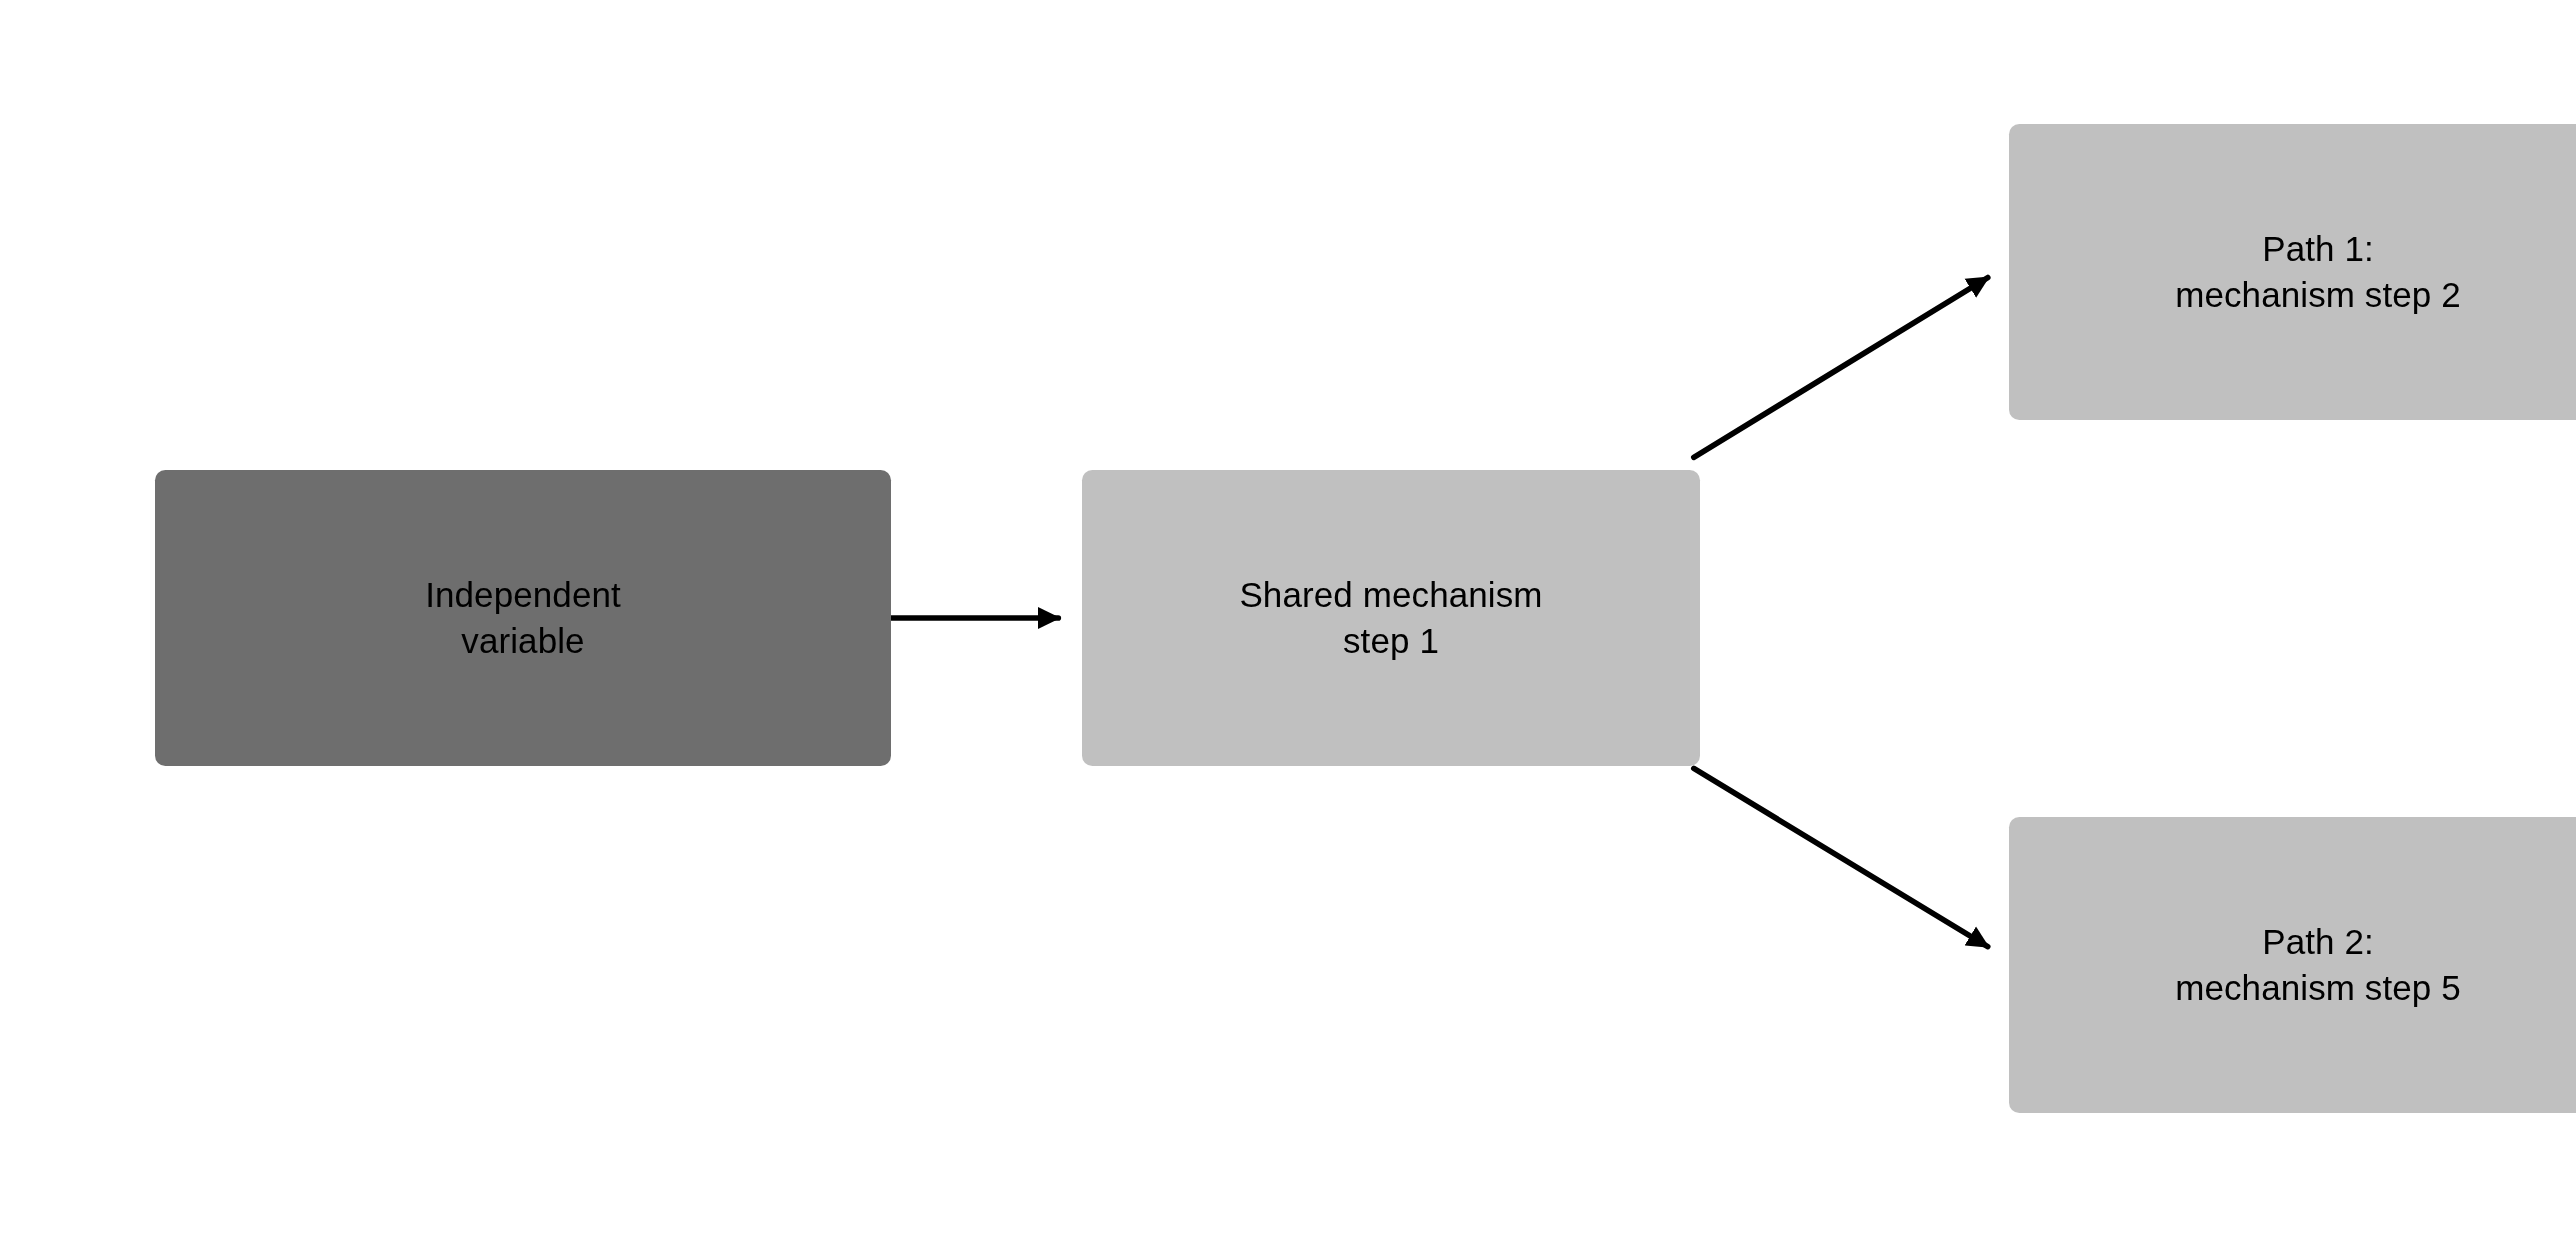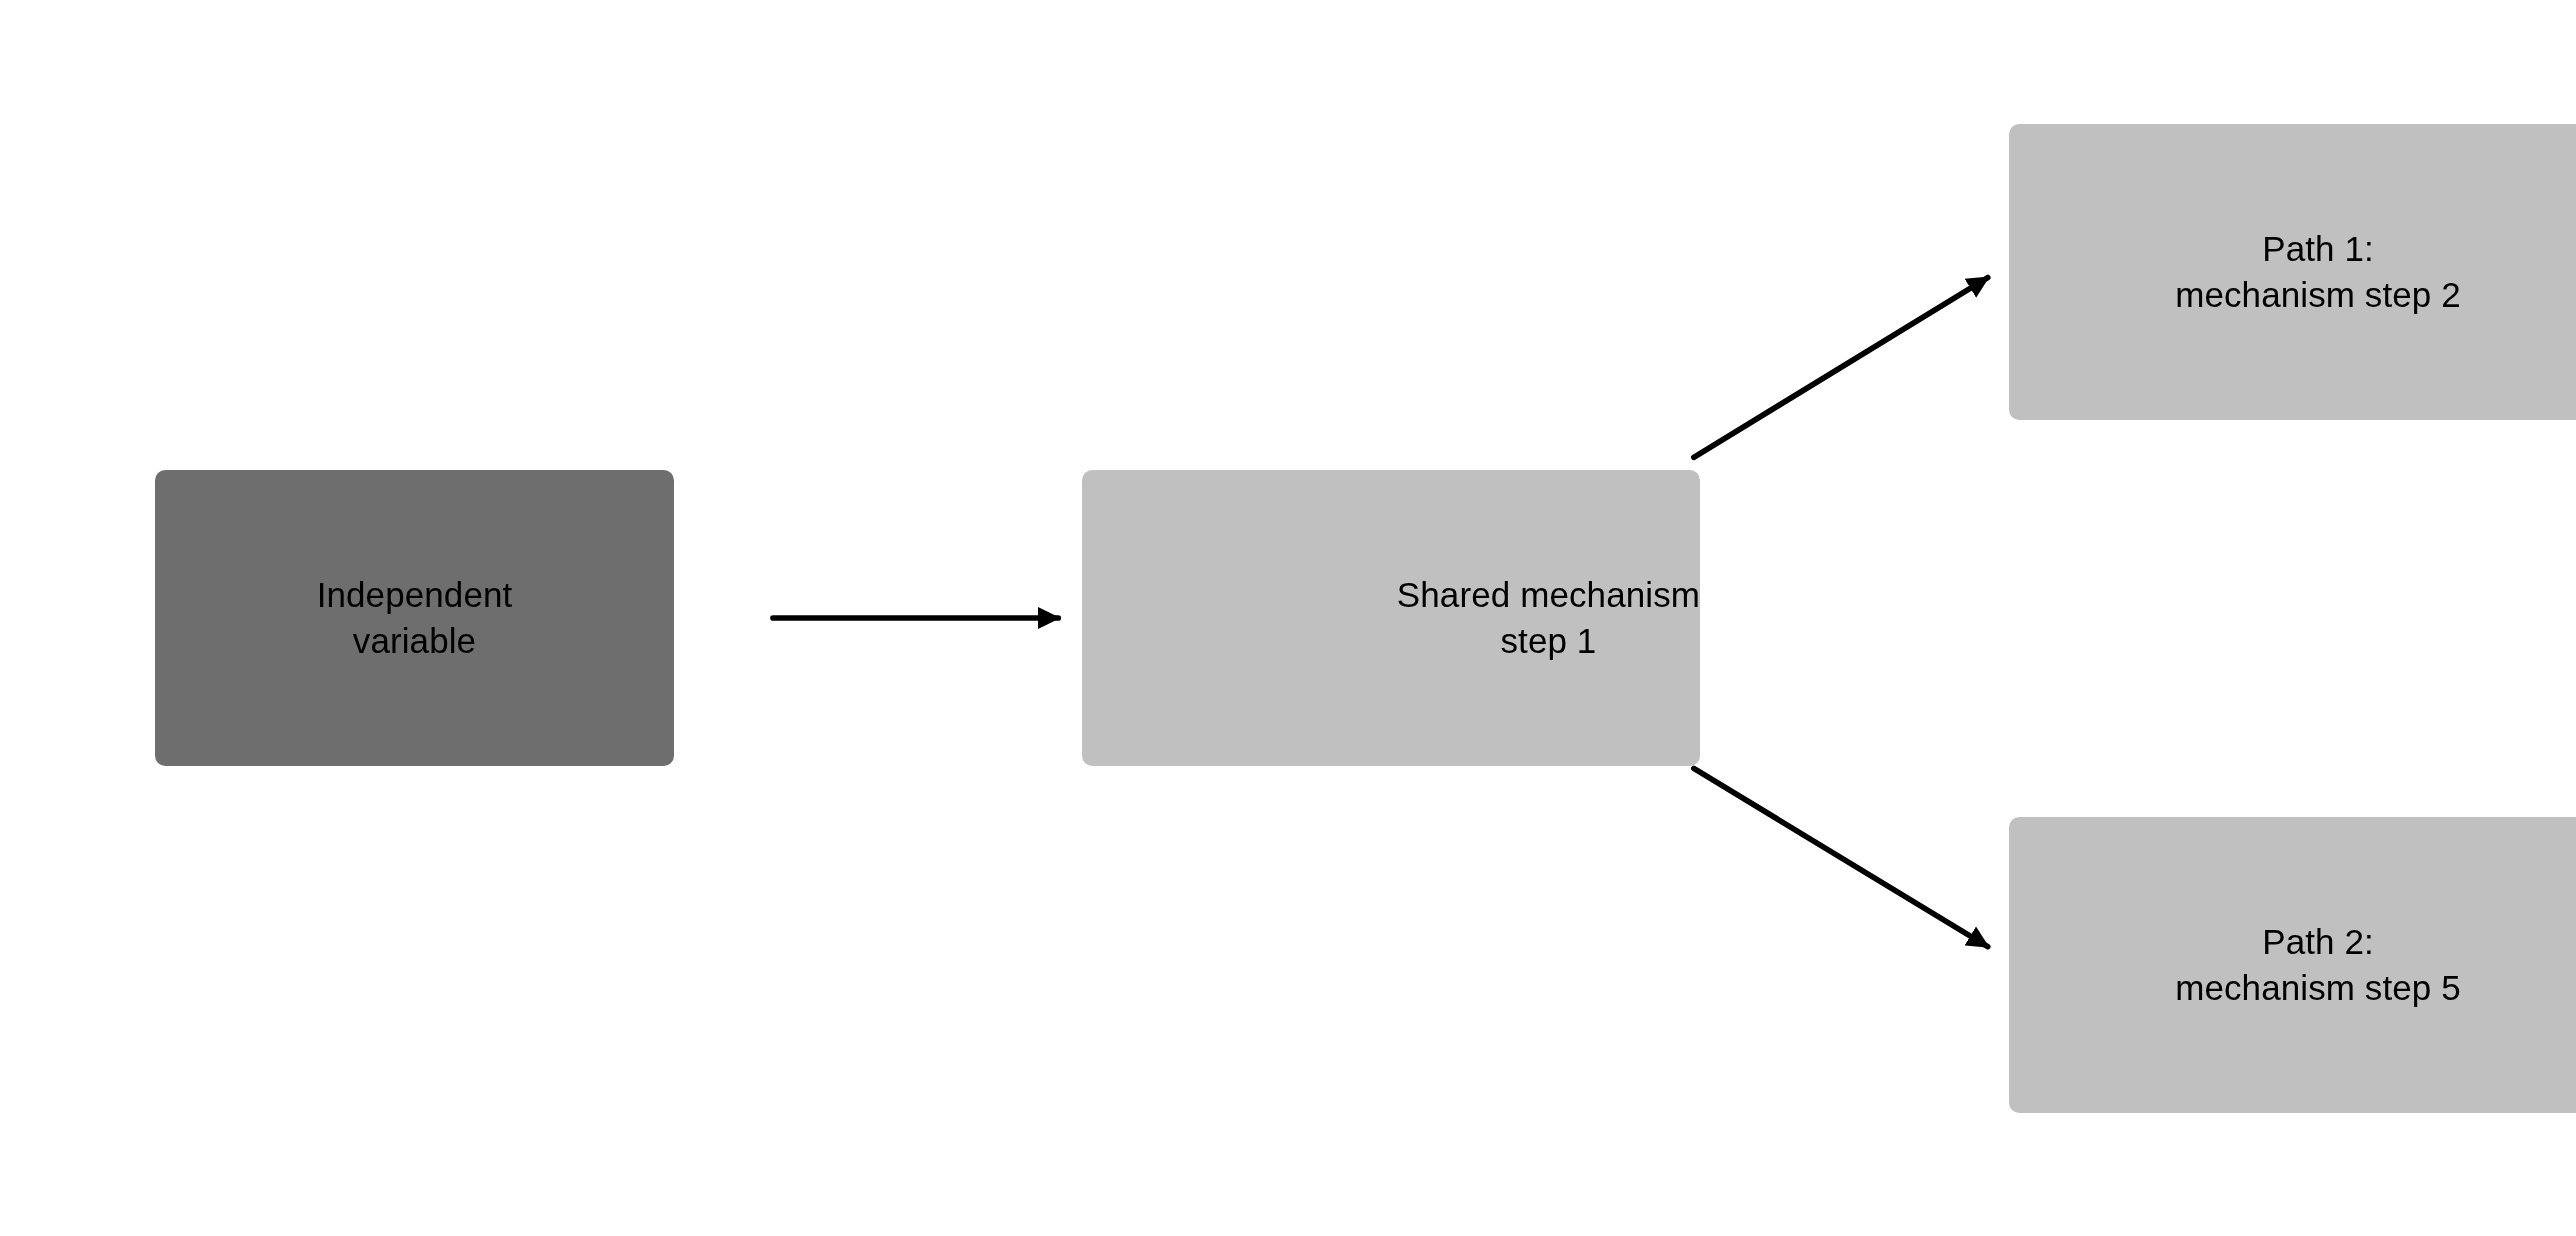--- a/index.html
+++ b/index.html
@@ -65,26 +65,26 @@
       </marker>
     </defs>
 
     <line class="edge-line" marker-end="url(#arrowhead)" x1="1500" y1="1200" x2="2054" y2="1200" style="stroke: rgb(0, 0, 0);"></line>
     <line class="edge-line" marker-end="url(#arrowhead)" x1="3288" y1="888" x2="3858.7553982865666" y2="538.997108916575" style="stroke: rgb(0, 0, 0);"></line>
     <line class="edge-line" marker-end="url(#arrowhead)" x1="3288" y1="1492" x2="3858.6695626697415" y2="1838.1438330947612" style="stroke: rgb(0, 0, 0);"></line>
     <line class="edge-line" marker-end="url(#arrowhead)" x1="5092" y1="525" x2="5662.755398286567" y2="874.002891083425" style="stroke: rgb(0, 0, 0);"></line>
     <line class="edge-line" marker-end="url(#arrowhead)" x1="5092" y1="1872" x2="5662.726771954639" y2="1523.9502308735646" style="stroke: rgb(0, 0, 0);"></line>
   </svg>
 
-  <div class="node" style="left: 155px; top: 470px; width: 519px; height: 296px; background: rgb(110, 110, 110); align-items: center;">
+  <div class="node" style="left: 155px; top: 470px; width: 736px; height: 296px; background: rgb(110, 110, 110); align-items: center;">
     <span class="node-label">Independent
 variable</span>
   </div>
 
-  <div class="node" style="left: 1082px; top: 470px; width: 618px; height: 296px; background: rgb(192, 192, 192); justify-content: flex-end;">
+  <div class="node" style="left: 1082px; top: 470px; width: 618px; height: 296px; background: rgb(192, 192, 192);">
     <span class="node-label">Shared mechanism
 step 1</span>
   </div>
 
   <div class="node" style="left: 2009px; top: 124px; width: 618px; height: 296px; background: rgb(192, 192, 192);">
     <span class="node-label">Path 1:
 mechanism step 2</span>
   </div>
 
   <div class="node" style="left: 2009px; top: 817px; width: 618px; height: 296px; background: rgb(192, 192, 192);">

